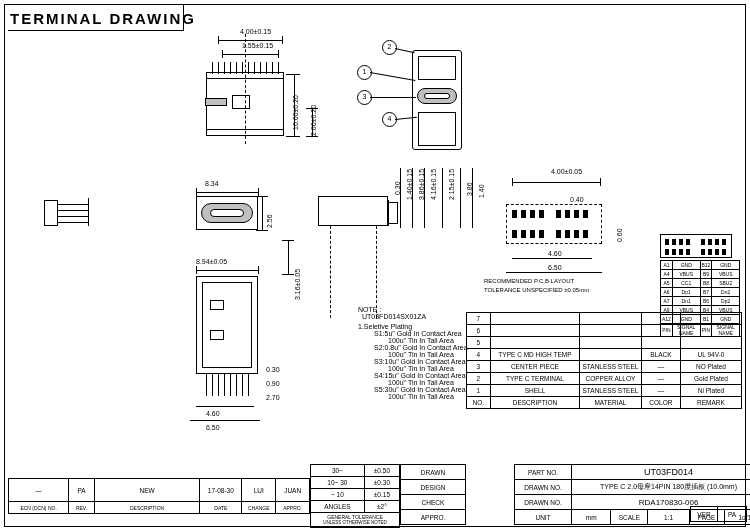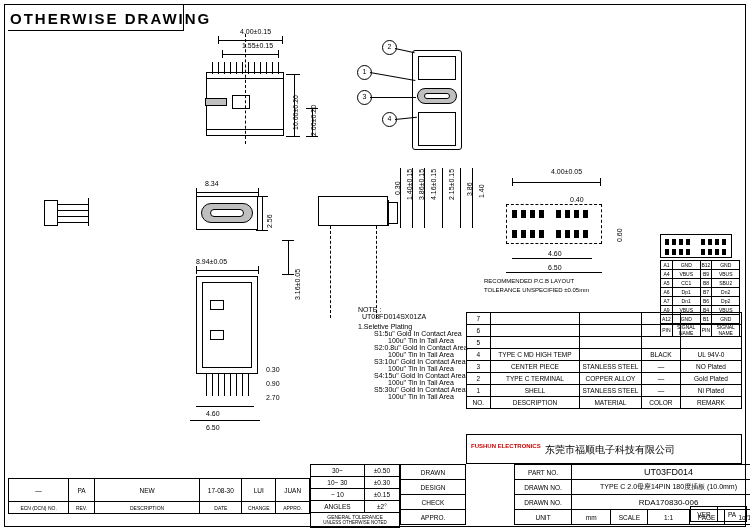--- a/index.html
+++ b/index.html
@@ -25,21 +25,21 @@
   .cn{font-size:10px;}
   .leader{position:absolute;background:#000;height:1px;transform-origin:left center;}
 </style>
 </head>
 <body>
 
 <div id="sheet">
 
   <div class="box" style="left:4px;top:4px;width:742px;height:523px;"></div>
 
-  <div class="abs ttl" style="left:10px;top:10px;">OTHERWISE  DRAWING</div>
+  <div class="abs ttl" style="left:10px;top:10px;">TERMINAL  DRAWING</div>
   <div class="ln hl" style="left:8px;top:30px;width:175px;"></div>
   <div class="ln vl" style="left:183px;top:4px;height:27px;"></div>
 
   <div>
 
     <div class="box" style="left:206px;top:72px;width:78px;height:64px;"></div>
     <div class="box" style="left:206px;top:78px;width:78px;height:52px;"></div>
 
     <div>
       <div class="ln vl" style="left:212px;top:62px;height:12px;"></div>
@@ -358,24 +358,20 @@
         <tr>
       <td style="width:22px;">NO.</td>
       <td style="width:92px;">DESCRIPTION</td>
       <td style="width:62px;">MATERIAL</td>
       <td style="width:38px;">COLOR</td>
       <td style="width:62px;">REMARK</td>
     </tr>
   </tbody>
     </table>
 
-  <div class="abs" style="left:466px;top:434px;width:276px;height:30px;border:1px solid #000;box-sizing:border-box;">
-    <div class="abs brand" style="left:4px;top:8px;font-size:6px;">FUSHUN ELECTRONICS</div>
-    <div class="abs cn" style="left:78px;top:8px;">东莞市福顺电子科技有限公司</div>
-  </div>
 
   <table class="tb abs" style="left:310px;top:464px;width:90px;">
     <tbody>
         <tr>
       <td>30~</td>
       <td>±0.50</td>
     </tr>
     <tr>
       <td>10~ 30</td>
       <td>±0.30</td>

